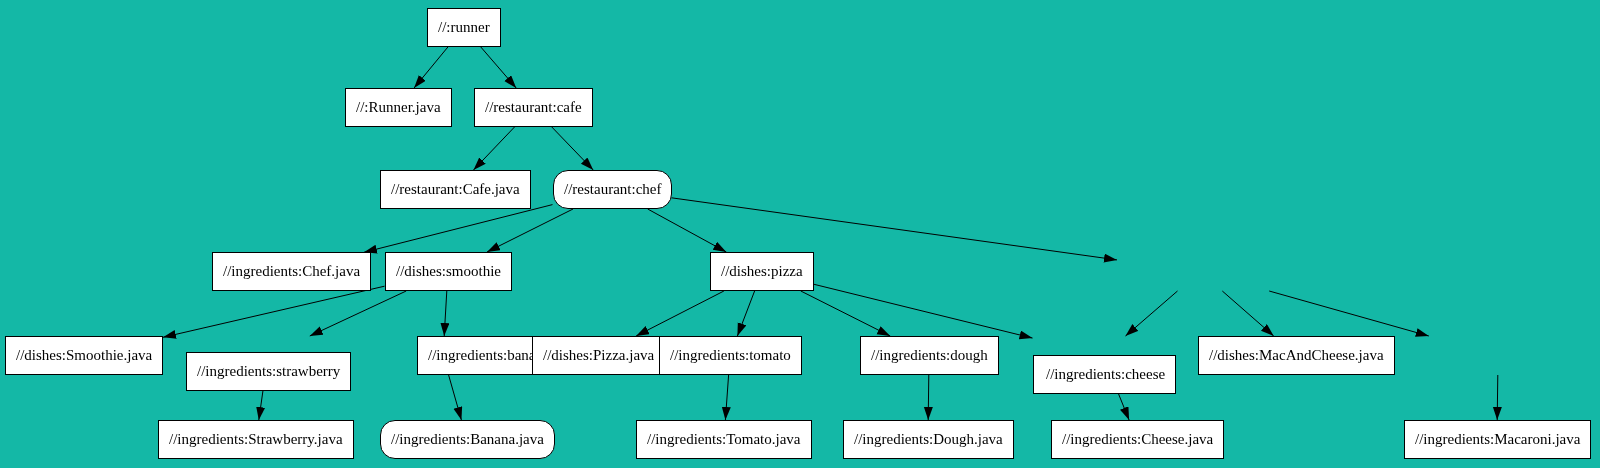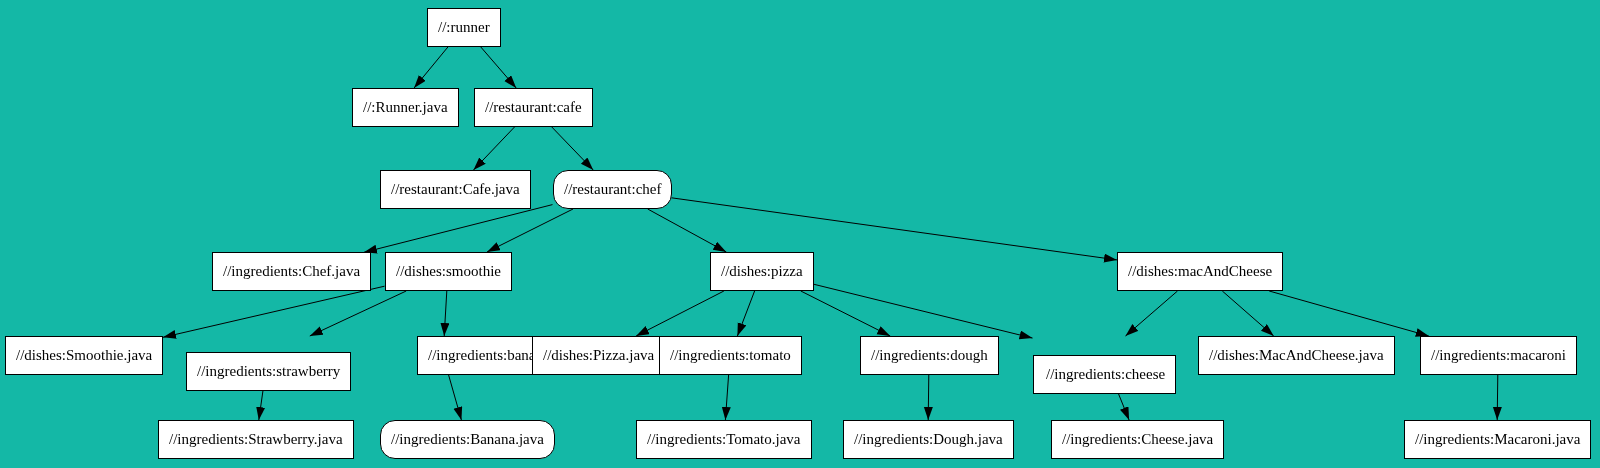--- a/index.html
+++ b/index.html
@@ -60,36 +60,34 @@
       <line x1="728.6" y1="375.0" x2="725.4" y2="420.0" class="edge" stroke="#000000" marker-end="url(#arrowhead)"></line>
       <line x1="928.8" y1="375.0" x2="928.2" y2="420.0" class="edge" stroke="#000000" marker-end="url(#arrowhead)"></line>
       <line x1="1110.9" y1="375.0" x2="1129.1" y2="420.0" class="edge" stroke="#000000" marker-end="url(#arrowhead)"></line>
       <line x1="1177.5" y1="291.0" x2="1125.5" y2="336.0" class="edge" stroke="#000000" marker-end="url(#arrowhead)"></line>
       <line x1="1222.3" y1="291.0" x2="1273.7" y2="336.0" class="edge" stroke="#000000" marker-end="url(#arrowhead)"></line>
       <line x1="1269.2" y1="291.0" x2="1428.8" y2="336.0" class="edge" stroke="#000000" marker-end="url(#arrowhead)"></line>
       <line x1="1497.8" y1="375.0" x2="1497.2" y2="420.0" class="edge" stroke="#000000" marker-end="url(#arrowhead)"></line>
     </svg>
 
 <div class="node" style="border-color: rgb(0, 0, 0); background: rgb(255, 255, 255); color: rgb(0, 0, 0); left: 427px; top: 8px;">//:runner</div>
-    <div class="node" style="border-color: rgb(0, 0, 0); background: rgb(255, 255, 255); color: rgb(0, 0, 0); left: 345px; top: 88px; margin-left: 7px;">//:Runner.java</div>
+    <div class="node" style="border-color: rgb(0, 0, 0); background: rgb(255, 255, 255); color: rgb(0, 0, 0); left: 345px; top: 88px;">//:Runner.java</div>
     <div class="node" style="border-color: rgb(0, 0, 0); background: rgb(255, 255, 255); color: rgb(0, 0, 0); left: 474px; top: 88px;">//restaurant:cafe</div>
     <div class="node" style="border-color: rgb(0, 0, 0); background: rgb(255, 255, 255); color: rgb(0, 0, 0); left: 380px; top: 170px;">//restaurant:Cafe.java</div>
     <div class="node" style="border-color: rgb(0, 0, 0); background: rgb(255, 255, 255); color: rgb(0, 0, 0); left: 553px; top: 170px; border-radius: 15px;">//restaurant:chef</div>
     <div class="node" style="border-color: rgb(0, 0, 0); background: rgb(255, 255, 255); color: rgb(0, 0, 0); left: 212px; top: 252px;">//ingredients:Chef.java</div>
     <div class="node" style="border-color: rgb(0, 0, 0); background: rgb(255, 255, 255); color: rgb(0, 0, 0); left: 385px; top: 252px;">//dishes:smoothie</div>
     <div class="node" style="border-color: rgb(0, 0, 0); background: rgb(255, 255, 255); color: rgb(0, 0, 0); left: 710px; top: 252px;">//dishes:pizza</div>
-    <div class="node" style="border-color: rgb(0, 0, 0); background: rgb(255, 255, 255); color: rgb(0, 0, 0); left: 1117px; top: 252px;">//dishes:macAndCheese</div>
     <div class="node" style="border-color: rgb(0, 0, 0); background: rgb(255, 255, 255); color: rgb(0, 0, 0); left: 5px; top: 336px;">//dishes:Smoothie.java</div>
     <div class="node" style="border-color: rgb(0, 0, 0); background: rgb(255, 255, 255); color: rgb(0, 0, 0); left: 186px; top: 352px;">//ingredients:strawberry</div>
     <div class="node" style="border-color: rgb(0, 0, 0); background: rgb(255, 255, 255); color: rgb(0, 0, 0); left: 371px; top: 336px; margin-left: 46px;">//ingredients:banana</div>
     <div class="node" style="border-color: rgb(0, 0, 0); background: rgb(255, 255, 255); color: rgb(0, 0, 0); left: 532px; top: 336px;">//dishes:Pizza.java</div>
     <div class="node" style="border-color: rgb(0, 0, 0); background: rgb(255, 255, 255); color: rgb(0, 0, 0); left: 659px; top: 336px;">//ingredients:tomato</div>
     <div class="node" style="border-color: rgb(0, 0, 0); background: rgb(255, 255, 255); color: rgb(0, 0, 0); left: 860px; top: 336px;">//ingredients:dough</div>
     <div class="node" style="border-color: rgb(0, 0, 0); background: rgb(255, 255, 255); color: rgb(0, 0, 0); left: 1033px; top: 355px; padding-left: 12px;">//ingredients:cheese</div>
     <div class="node" style="border-color: rgb(0, 0, 0); background: rgb(255, 255, 255); color: rgb(0, 0, 0); left: 1198px; top: 336px;">//dishes:MacAndCheese.java</div>
-    <div class="node" style="border-color: rgb(0, 0, 0); background: rgb(255, 255, 255); color: rgb(0, 0, 0); left: 1420px; top: 336px;">//ingredients:macaroni</div>
     <div class="node" style="border-color: rgb(0, 0, 0); background: rgb(255, 255, 255); color: rgb(0, 0, 0); left: 158px; top: 420px;">//ingredients:Strawberry.java</div>
     <div class="node" style="border-color: rgb(0, 0, 0); background: rgb(255, 255, 255); color: rgb(0, 0, 0); left: 380px; top: 420px; border-radius: 15px;">//ingredients:Banana.java</div>
     <div class="node" style="border-color: rgb(0, 0, 0); background: rgb(255, 255, 255); color: rgb(0, 0, 0); left: 636px; top: 420px;">//ingredients:Tomato.java</div>
     <div class="node" style="border-color: rgb(0, 0, 0); background: rgb(255, 255, 255); color: rgb(0, 0, 0); left: 843px; top: 420px;">//ingredients:Dough.java</div>
     <div class="node" style="border-color: rgb(0, 0, 0); background: rgb(255, 255, 255); color: rgb(0, 0, 0); left: 1051px; top: 420px;">//ingredients:Cheese.java</div>
     <div class="node" style="border-color: rgb(0, 0, 0); background: rgb(255, 255, 255); color: rgb(0, 0, 0); left: 1404px; top: 420px;">//ingredients:Macaroni.java</div>
   </div>
 
 </body></html>

